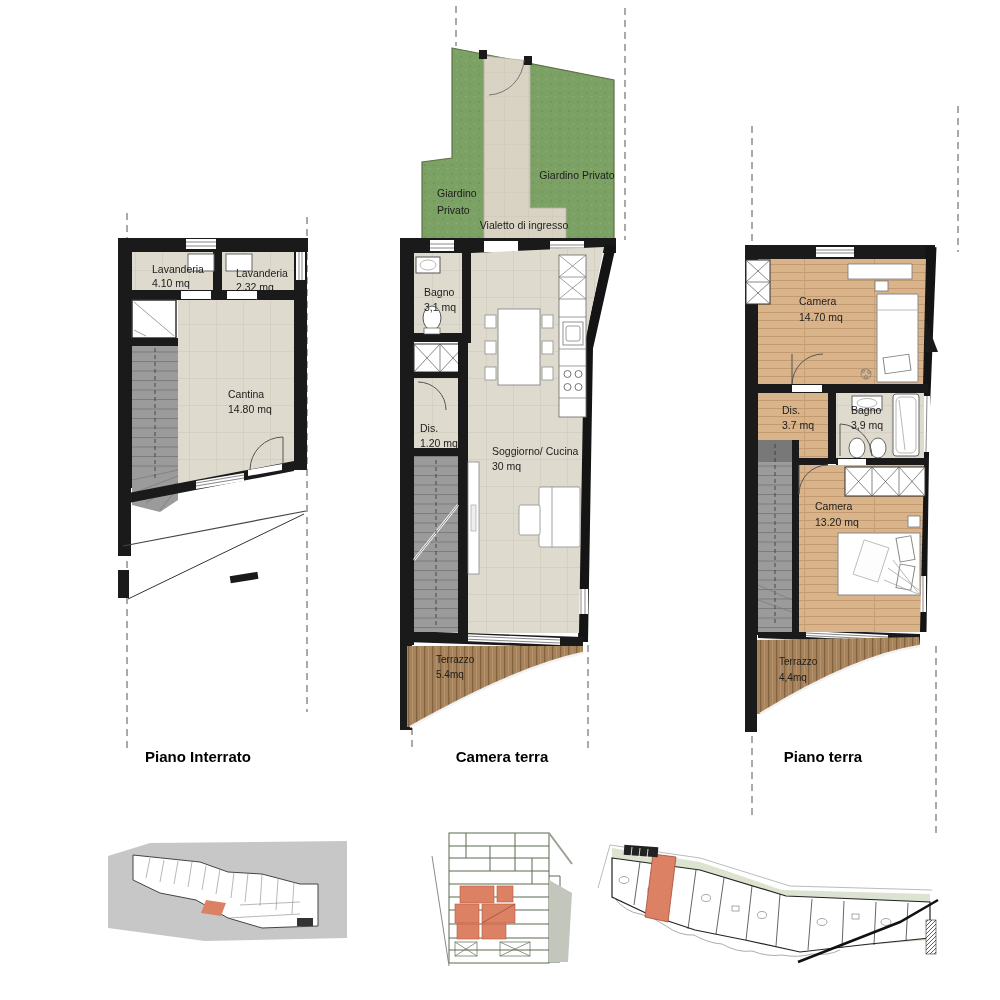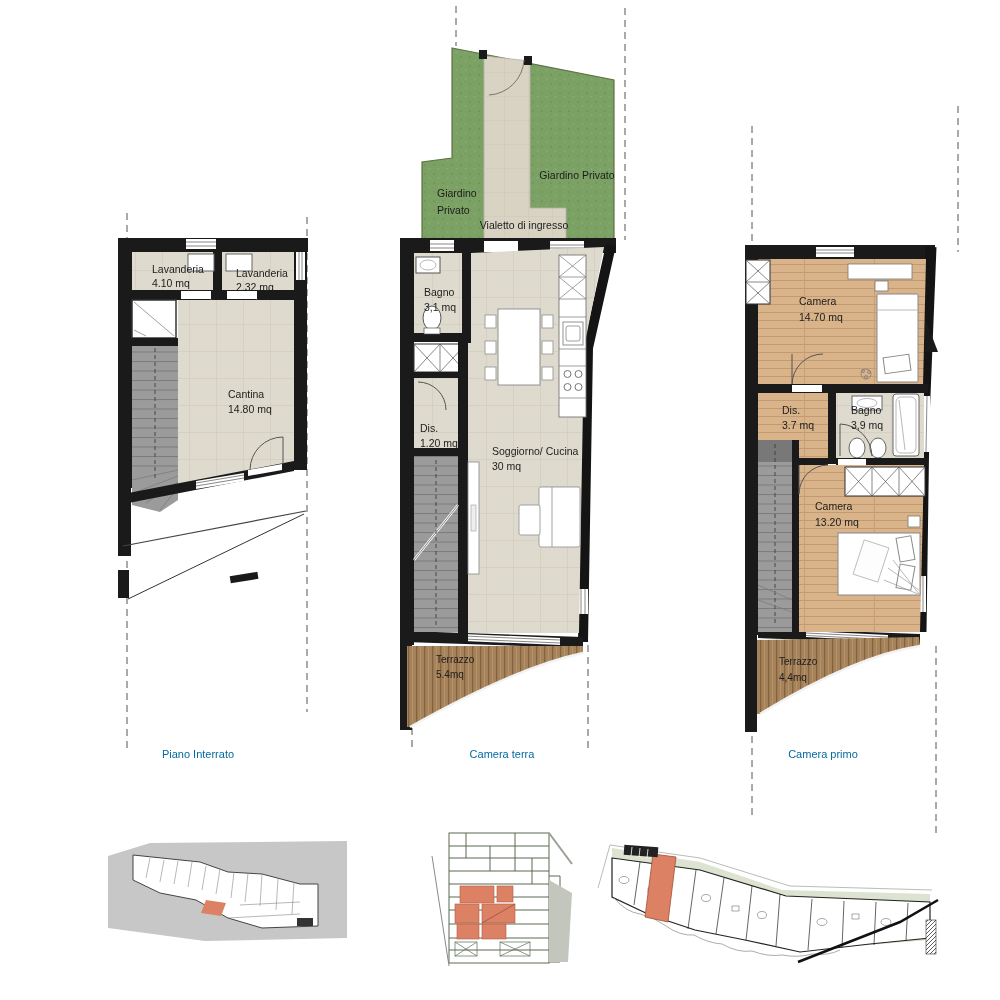--- a/index.html
+++ b/index.html
@@ -2,22 +2,22 @@
 <html><head>
 <meta charset="utf-8">
 <style>
   html,body{margin:0;padding:0;background:#fff;}
   #canvas{position:relative;width:1000px;height:1000px;background:#ffffff;overflow:hidden;
           font-family:"Liberation Sans",sans-serif;}
   .plan{position:absolute;}
   svg text{font-family:"Liberation Sans",sans-serif;fill:#1c1c1c;}
   .roomlbl{font-size:10.5px;}
   .small{font-size:10px;}
-  .floor-title{position:absolute;transform:translateX(-50%);font-size:11px;font-weight:normal;
-               color:#0369a1;white-space:nowrap;}
+  .floor-title{position:absolute;transform:translateX(-50%);font-size:15px;font-weight:bold;
+               color:#000000;white-space:nowrap;}
 </style>
 </head>
 <body>
 <div id="canvas">
 
 <svg width="0" height="0" style="position:absolute">
   <defs>
     <pattern id="tile" width="27" height="27" patternUnits="userSpaceOnUse">
       <rect width="27" height="27" fill="#dedacd"></rect>
       <path d="M27 0H0V27" stroke="#ccc7b8" fill="none" stroke-width="1"></path>
@@ -348,21 +348,21 @@
     <text x="851" y="429">3,9 mq</text>
     <text x="815" y="510">Camera</text>
     <text x="815" y="526">13.20 mq</text>
     <text x="779" y="665" class="small">Terrazzo</text>
     <text x="779" y="681" class="small">4,4mq</text>
   </g>
 </svg>
 
 <div class="floor-title" style="left:198px;top:748px">Piano Interrato</div>
 <div class="floor-title" style="left:502px;top:748px">Camera terra</div>
-<div class="floor-title" style="left:823px;top:748px">Camera primo</div>
+<div class="floor-title" style="left:823px;top:748px">Piano terra</div>
 
 <svg class="plan" style="left:95px;top:835px" width="260" height="110" viewBox="95 835 260 110">
   <polygon points="108,856 150,843 347,841 347,938 205,941 108,928" fill="#c7c7c7"></polygon>
   <path d="M133,855 L200,862 L228,872 L262,874 L300,884 L318,884 L318,926 L262,928 L228,918 L196,900 L160,893 L133,880 Z" fill="#fff" stroke="#444" stroke-width="1"></path>
   <g stroke="#888" stroke-width="0.6">
     <path d="M150,858 L146,878 M164,860 L160,882 M178,861 L174,884 M192,862 L188,887 M206,866 L202,890 M220,869 L216,894 M234,872 L231,898 M248,873 L245,902 M262,874 L260,906 M278,879 L276,910 M294,882 L292,914"></path>
     <path d="M240,905 L300,902 M228,918 L300,914"></path>
   </g>
   <polygon points="206,900 226,903 221,916 201,913" fill="#dd8165"></polygon>
   <rect x="297" y="918" width="16" height="8" fill="#333"></rect>

